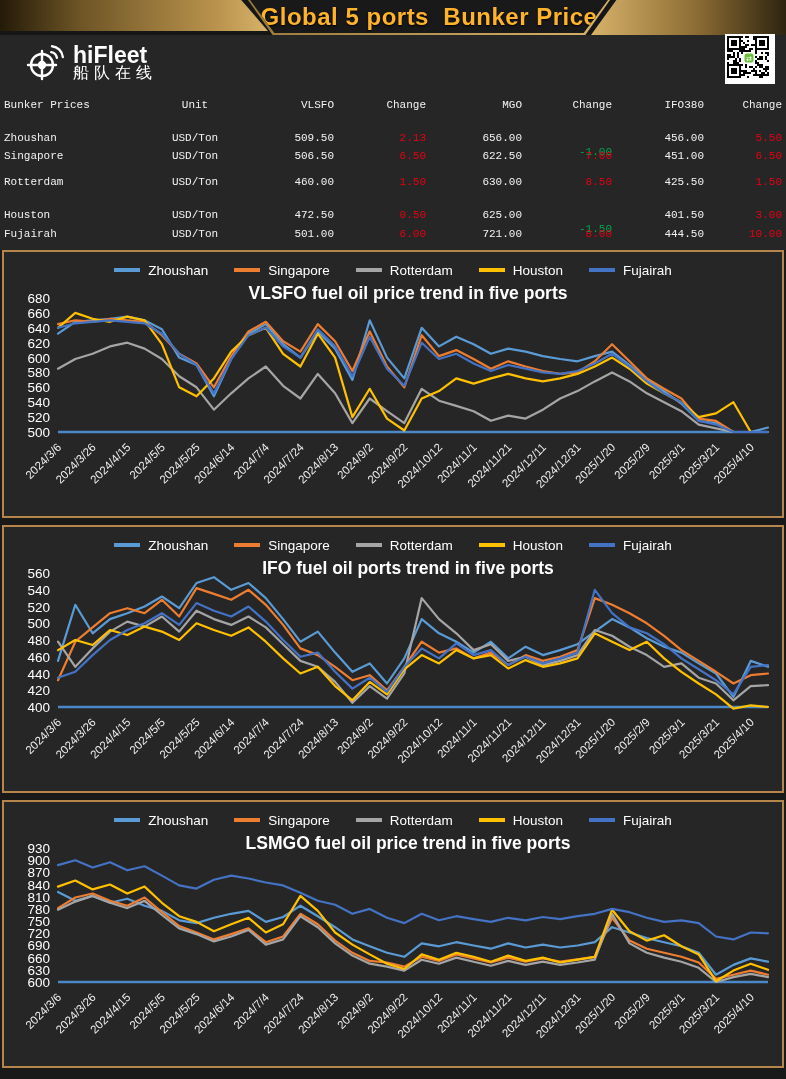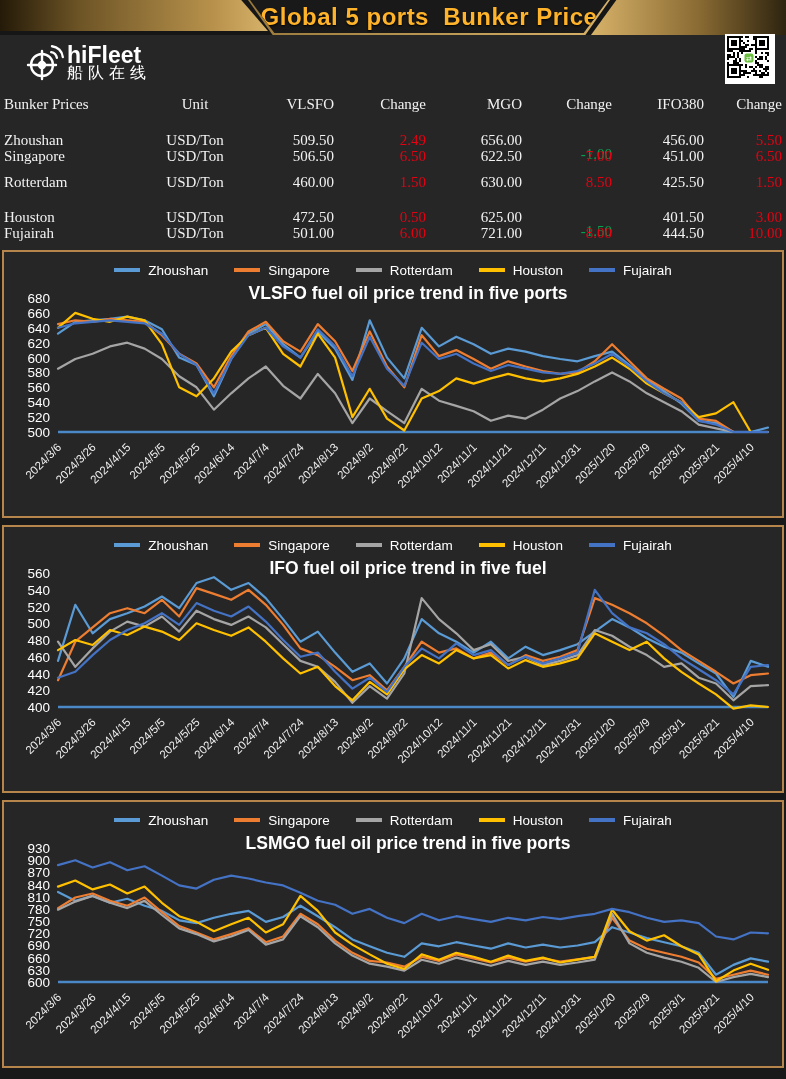--- a/index.html
+++ b/index.html
@@ -16,27 +16,27 @@
   .title-trapezoid-outer{position:absolute;top:0;left:248px;width:362px;height:35px;
     background:linear-gradient(90deg,#9a7a3c,#d7b269);
     clip-path:polygon(0 0,100% 0,93.2% 100%,6.8% 100%);text-decoration:underline;}
   .title-trapezoid{position:absolute;top:0;left:2px;width:358px;height:33px;background:#191919;
     clip-path:polygon(0 0,100% 0,93.2% 100%,6.8% 100%);
     display:flex;align-items:center;justify-content:center;}
   .banner-title{color:#ffb32b;font-size:24px;font-weight:bold;white-space:pre;
     text-shadow:0 1px 2px #000;letter-spacing:.5px;}
   
   .brand-row{position:relative;height:55px;}
-  .brand{position:absolute;left:26px;top:6px;display:flex;align-items:center;gap:1px;color:#fff;}
+  .brand{position:absolute;left:26px;top:6px;display:flex;align-items:center;gap:7px;color:#fff;}
   .brand-text .en{font-size:23px;font-weight:bold;line-height:22px;}
   .brand-text .cn{font-size:16px;letter-spacing:5px;line-height:14px;font-weight:normal;}
   .qr-box{position:absolute;right:11px;top:-1px;width:48px;height:48px;background:#fff;padding:1px;}
   
   .price-table{padding:2px 2px 0 4px;color:#f2f2f2;
-    font-family:Liberation Serif, serif;font-size:15px;}
+    font-family:Liberation Mono, monospace;font-size:11px;}
   .trow{display:grid;grid-template-columns:148px 86px 96px 92px 96px 90px 92px 78px;
     height:25.8px;align-items:center;}
   .cell.l{text-align:left;} .cell.c{text-align:center;} .cell.r{text-align:right;}
   .chg-up{color:#e60012;} .chg-down{color:#00a651;margin-top:28px;}
   
   .chart-panel{margin:0 2px 7px 2px;height:264px;background:#262626;
     border:2px solid #b5854b;position:relative;}
   .chart-panel:first-of-type{margin-top:0;}
   .legend{display:flex;justify-content:center;align-items:center;gap:26px;height:28px;padding-top:4px;}
   .legend-item{display:flex;align-items:center;gap:8px;color:#fff;font-size:13.5px;}
@@ -222,21 +222,21 @@
         <div class="cell r">Change</div>
         <div class="cell r">MGO</div>
         <div class="cell r">Change</div>
         <div class="cell r">IFO380</div>
         <div class="cell r">Change</div>
       </div>
       <div class="trow">
         <div class="cell l">Zhoushan</div>
         <div class="cell c">USD/Ton</div>
         <div class="cell r">509.50</div>
-        <div class="cell r chg-up">2.49</div>
+        <div class="cell r chg-up">2.13</div>
         <div class="cell r">656.00</div>
         <div class="cell r chg-down">-1.00</div>
         <div class="cell r">456.00</div>
         <div class="cell r chg-up">5.50</div>
       </div>
       <div class="trow">
         <div class="cell l">Singapore</div>
         <div class="cell c">USD/Ton</div>
         <div class="cell r">506.50</div>
         <div class="cell r chg-up">6.50</div>
@@ -359,21 +359,21 @@
       </span>
       <span class="legend-item">
         <span class="legend-swatch" style="background: rgb(255, 192, 0);"></span>
         <span>Houston</span>
       </span>
       <span class="legend-item">
         <span class="legend-swatch" style="background: rgb(68, 114, 196);"></span>
         <span>Fujairah</span>
       </span>
     </div>
-  <div class="chart-title">IFO fuel oil price trend in five fuel</div>
+  <div class="chart-title">IFO fuel oil ports trend in five ports</div>
   <svg class="chart" viewBox="0 0 782 230">
       <text x="46" y="19" text-anchor="end" fill="#ffffff" font-size="13.5">560</text>
       <text x="46" y="35.75" text-anchor="end" fill="#ffffff" font-size="13.5">540</text>
       <text x="46" y="52.5" text-anchor="end" fill="#ffffff" font-size="13.5">520</text>
       <text x="46" y="69.25" text-anchor="end" fill="#ffffff" font-size="13.5">500</text>
       <text x="46" y="86" text-anchor="end" fill="#ffffff" font-size="13.5">480</text>
       <text x="46" y="102.75" text-anchor="end" fill="#ffffff" font-size="13.5">460</text>
       <text x="46" y="119.5" text-anchor="end" fill="#ffffff" font-size="13.5">440</text>
       <text x="46" y="136.25" text-anchor="end" fill="#ffffff" font-size="13.5">420</text>
       <text x="46" y="153" text-anchor="end" fill="#ffffff" font-size="13.5">400</text>

